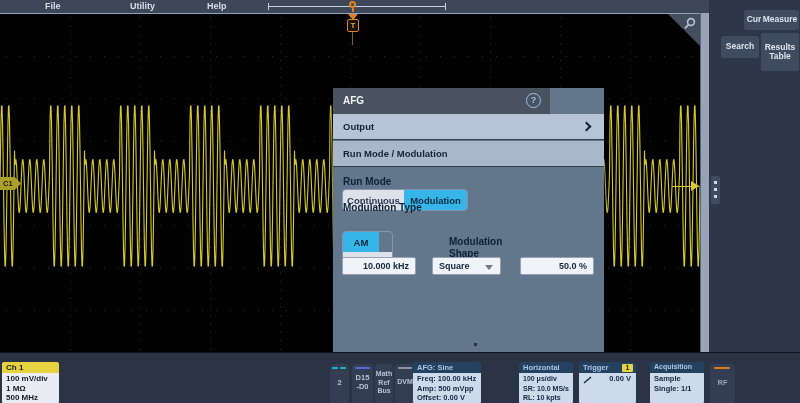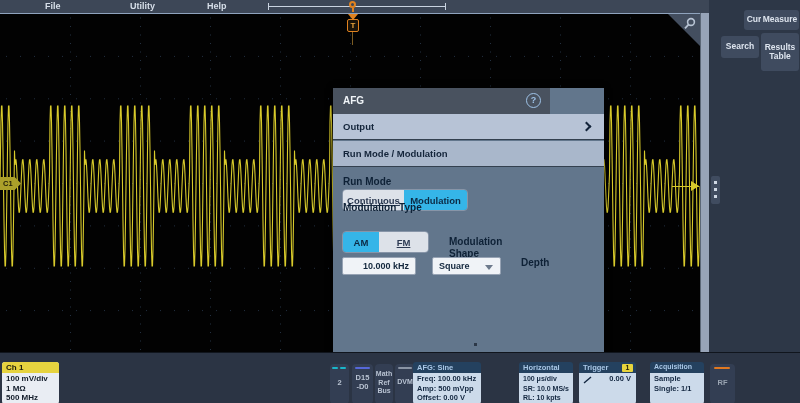--- a/index.html
+++ b/index.html
@@ -51,21 +51,21 @@
     color:#9fc3e8; font-size:9px; font-weight:bold; text-align:center; line-height:13px; }
   .dlg-row { position:absolute; left:0; width:271px; height:26px; border-bottom:1px solid #33404f; }
   #row-output { top:26px; background:#b7c3d6; }
   #row-section { top:53px; background:#a9b7cb; }
   .dlg-row .lbl { position:absolute; left:10px; top:7px; color:#13243a; font-size:9.5px; font-weight:bold; }
   #output-chevron { position:absolute; right:14px; top:9px; width:7px; height:7px;
     border-right:2px solid #13243a; border-top:2px solid #13243a; transform:rotate(45deg); }
   .fld-label { position:absolute; color:#0e2136; font-size:10px; font-weight:bold; line-height:1.15; }
   .seg-group { position:absolute; display:flex; border-radius:4px; overflow:hidden; border:1px solid #8795a8; }
   .seg { height:20px; display:flex; align-items:center; justify-content:center; font-size:9.5px; font-weight:bold; cursor:default; }
-  .seg.off { background:#dde2e9; color:#2c3a52;text-decoration:underline; }
+  .seg.off { background:#dde2e9; color:#2c3a52; }
   .seg.on  { background:#35b5e8; color:#0c2a44; }
   .input-box { position:absolute; height:18px; background:#f0f3f7; border:1px solid #97a3b4; border-radius:2px;
     color:#13273d; font-size:9px; font-weight:bold; line-height:16px; }
   .input-box.num { text-align:right; padding-right:6px; }
   #shape-box { padding-left:6px; }
   #shape-caret { position:absolute; right:7px; top:7px; width:0; height:0;
     border-left:4px solid transparent; border-right:4px solid transparent; border-top:5px solid #6d7a8c; }
   #dlg-dot { position:absolute; left:141px; bottom:6px; width:3px; height:3px; background:#2c3848; }
 
   
@@ -144,34 +144,35 @@
       <span id="output-chevron"></span>
     </div>
 
     <span class="fld-label" style="left:10px; top:88px;">Run Mode</span>
     <div class="seg-group" style="left:9px; top:101px;">
       <div class="seg off" style="width:61px;">Continuous</div>
       <div class="seg on" style="width:63px;">Modulation</div>
     </div>
 
     <span class="fld-label" style="left:10px; top:114px;">Modulation Type</span>
-    <div class="seg-group" style="left:9px; top:143px;">
+    <div class="seg-group" style="left:9px; top:143px;flex-direction:column;">
       <div class="seg on" style="width:36px;">AM</div>
       <div class="seg off" style="width:49px;">FM</div>
     </div>
 
     <span class="fld-label" style="left:10px; top:157px; padding-top:12px;">Frequency</span>
     <span class="fld-label" style="left:100px; top:148px; width:60px;margin-left:16px;">Modulation Shape</span>
     <span class="fld-label" style="left:188px; top:157px; padding-top:12px;">Depth</span>
 
     <div class="input-box num" style="left:9px; top:169px; width:74px;">10.000 kHz</div>
     <div class="input-box" id="shape-box" style="left:99px; top:169px; width:69px;">
       <span>Square</span>
       <span id="shape-caret"></span>
     </div>
+    <div class="input-box num" style="left:187px; top:169px; width:74px;">50.0 %</div>
 
     <div id="dlg-dot"></div>
   </div>
 
   <div id="bottombar">
 
     <div id="ch1-badge">
       <div class="hdr">Ch 1</div>
       <div class="bd">
         <div>100 mV/div</div>

